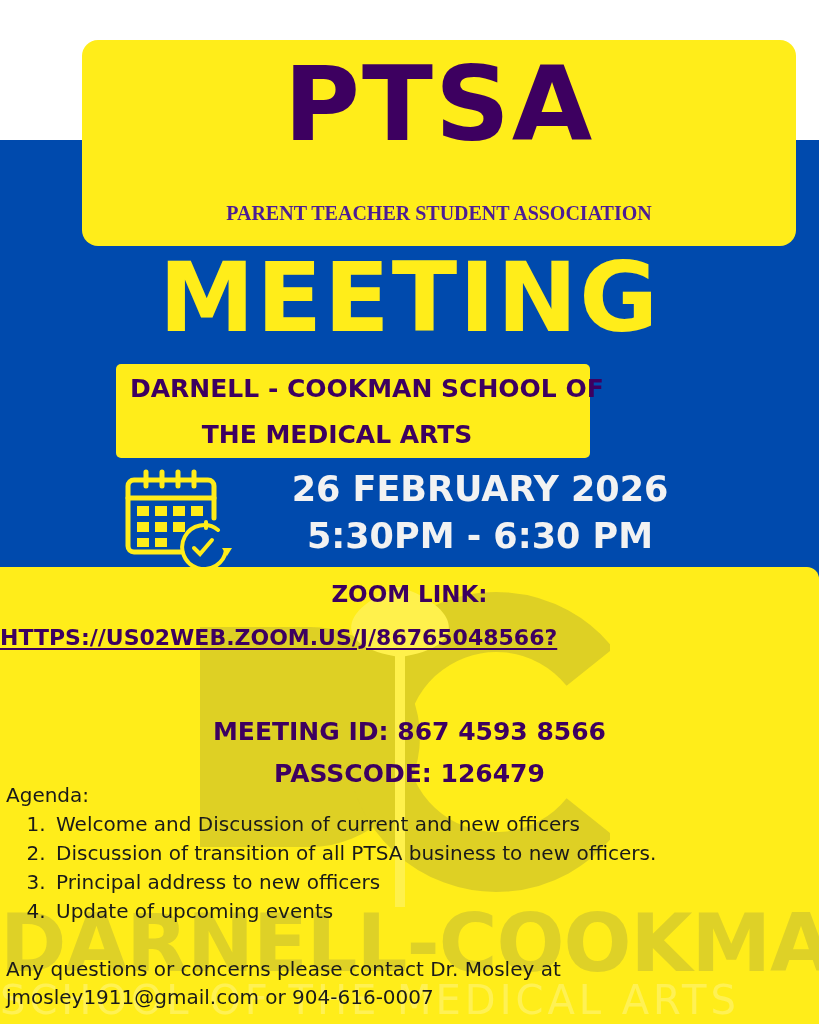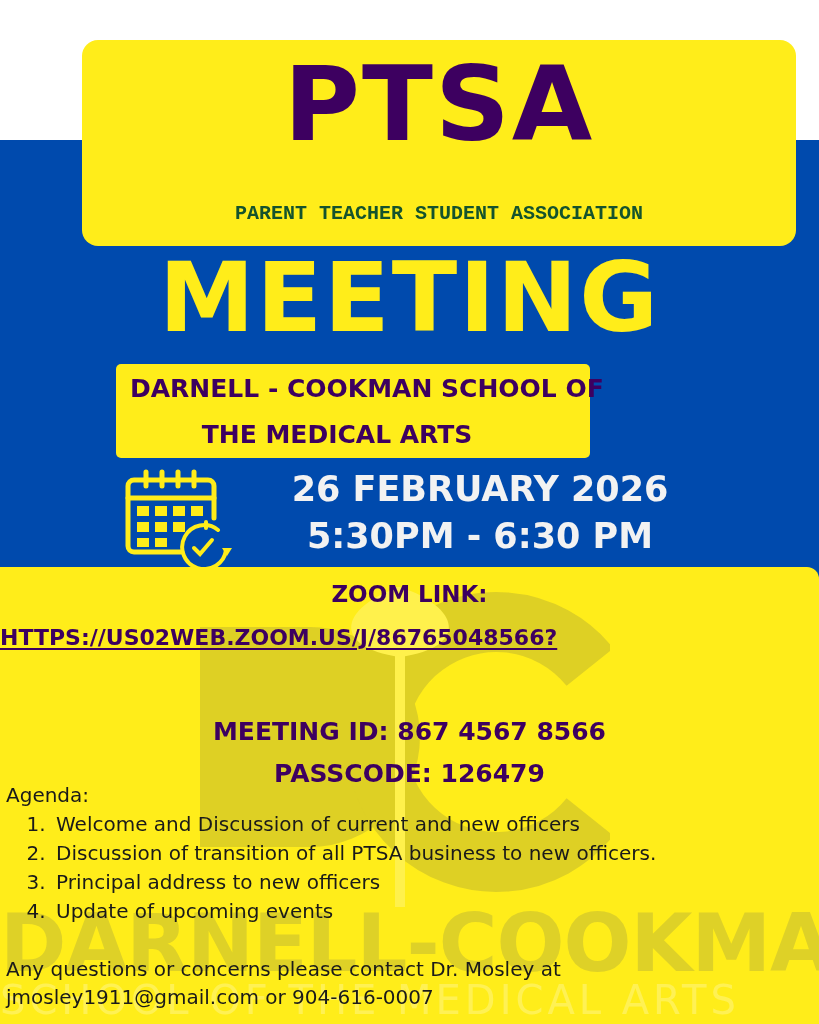--- a/index.html
+++ b/index.html
@@ -1,20 +1,20 @@
 <!DOCTYPE html>
 <html><head>
 <meta charset="utf-8">
 <style>
   html, body { margin:0; padding:0; }
   body { width:819px; height:1024px; position:relative; overflow:hidden; background:#ffffff; font-family:"Liberation Sans", sans-serif; }
   .blue-band { position:absolute; left:0; top:140px; width:819px; height:440px; background:#004aad; }
   .top-box { position:absolute; left:82px; top:40px; width:714px; height:206px; background:#ffed1a; border-radius:16px; }
   .ptsa { position:absolute; left:0; right:0; top:12px; text-align:center; font-family:"DejaVu Sans", sans-serif; font-weight:bold; font-size:104px; line-height:104px; color:#3d0060; letter-spacing:2px; }
-  .subtitle { position:absolute; left:0; right:0; top:162px; text-align:center; font-family:Liberation Mono, monospace; font-weight:bold; font-size:20px; color:#14532d; letter-spacing:0px; }
+  .subtitle { position:absolute; left:0; right:0; top:162px; text-align:center; font-family:Liberation Serif, serif; font-weight:bold; font-size:20px; color:#4c1d95; letter-spacing:0px; }
   .meeting { position:absolute; left:0; width:819px; top:250px; text-align:center; font-family:"DejaVu Sans", sans-serif; font-weight:bold; font-size:96px; line-height:96px; color:#ffed1a; letter-spacing:2px; }
   .school-box { position:absolute; left:116px; top:364px; width:474px; height:94px; background:#ffed1a; border-radius:5px; }
   .school-line1 { position:absolute; left:14px; top:10px; font-family:"DejaVu Sans", sans-serif; font-weight:bold; font-size:25px; color:#3d0060; white-space:nowrap; }
   .school-line2 { position:absolute; left:0; right:0; top:56px; text-align:center; font-family:"DejaVu Sans", sans-serif; font-weight:bold; font-size:25px; color:#3d0060; padding-right:32px; }
   .cal-icon { position:absolute; left:122px; top:468px; width:112px; height:100px; }
   .date { position:absolute; left:240px; top:468px; width:480px; text-align:center; font-family:"DejaVu Sans", sans-serif; font-weight:bold; font-size:35px; color:#f2f2f2; line-height:42px; }
   .time { position:absolute; left:240px; top:515px; width:480px; text-align:center; font-family:"DejaVu Sans", sans-serif; font-weight:bold; font-size:35px; color:#f2f2f2; line-height:42px; }
   .bottom-box { position:absolute; left:0; top:567px; width:819px; height:457px; background:#ffed1a; border-radius:0 12px 0 0; overflow:hidden; }
   .watermark-dc { position:absolute; left:190px; top:20px; width:420px; height:320px; opacity:0.22; }
   .watermark-name { position:absolute; left:0; top:330px; width:819px; text-align:center; font-family:"DejaVu Sans", sans-serif; font-weight:bold; font-size:80px; color:#8a8a4a; opacity:0.28; letter-spacing:-1px; white-space:nowrap; }
@@ -81,21 +81,21 @@
     <path d="M10 40 H120 a110 110 0 0 1 0 220 H10 Z" fill="#6b6b4a"></path>
     <path d="M400 80 a120 120 0 1 0 0 150" fill="none" stroke="#6b6b4a" stroke-width="60"></path>
     <path d="M210 0 C150 20 140 60 210 70 C280 60 270 20 210 0 Z" fill="#ffffff"></path>
     <line x1="210" y1="0" x2="210" y2="320" stroke="#ffffff" stroke-width="10"></line>
   </svg>
   <div class="watermark-name">DARNELL-COOKMAN</div>
   <div class="watermark-sub">SCHOOL OF THE MEDICAL ARTS</div>
 
   <div class="zoom-label">ZOOM LINK:</div>
   <div class="link link1">HTTPS://US02WEB.ZOOM.US/J/86765048566?</div>
-  <div class="mid mid1">MEETING ID: 867 4567 8566</div>
+  <div class="mid mid1">MEETING ID: 867 4593 8566</div>
   <div class="mid mid2">PASSCODE: 126479</div>
 
   <div class="agenda">
     <div>Agenda:</div>
     <ol>
       <li>Welcome and Discussion of current and new officers</li>
       <li>Discussion of transition of all PTSA business to new officers.</li>
       <li>Principal address to new officers</li>
       <li>Update of upcoming events</li>
     </ol>

